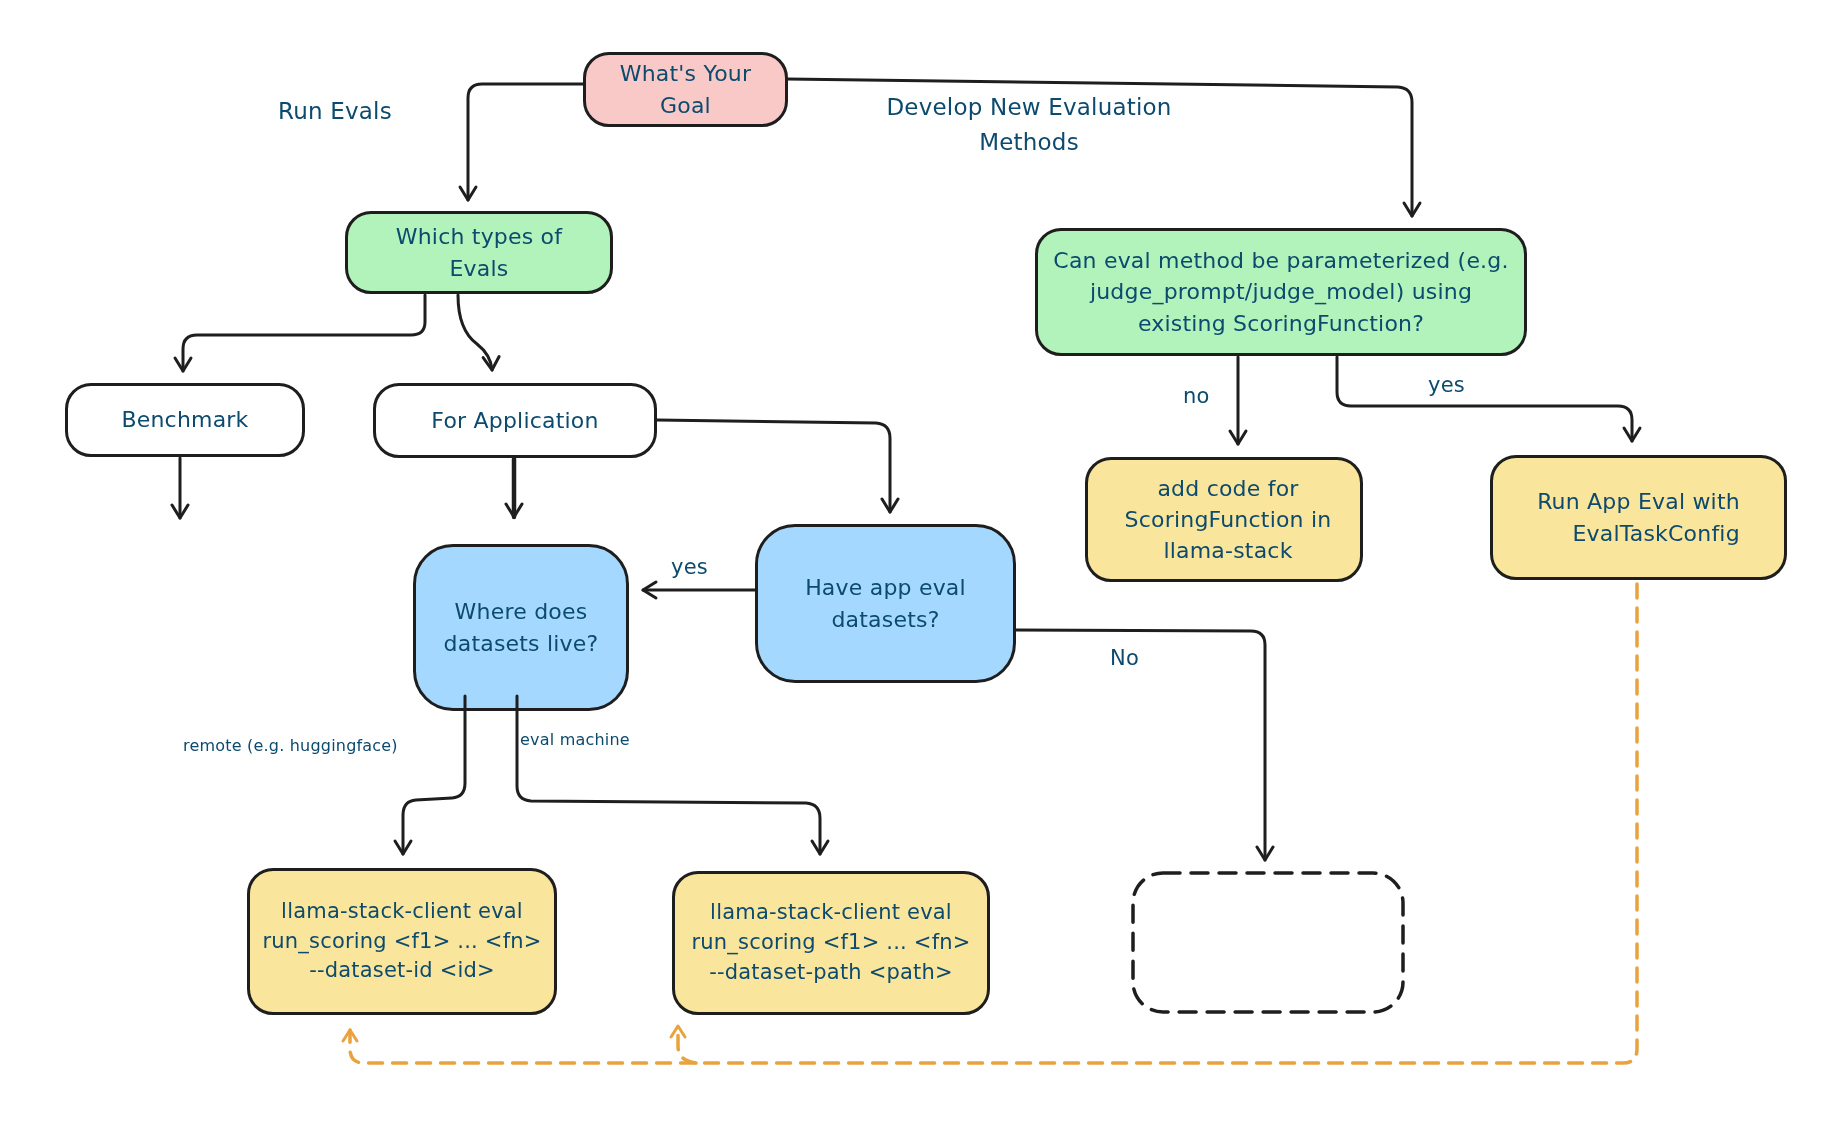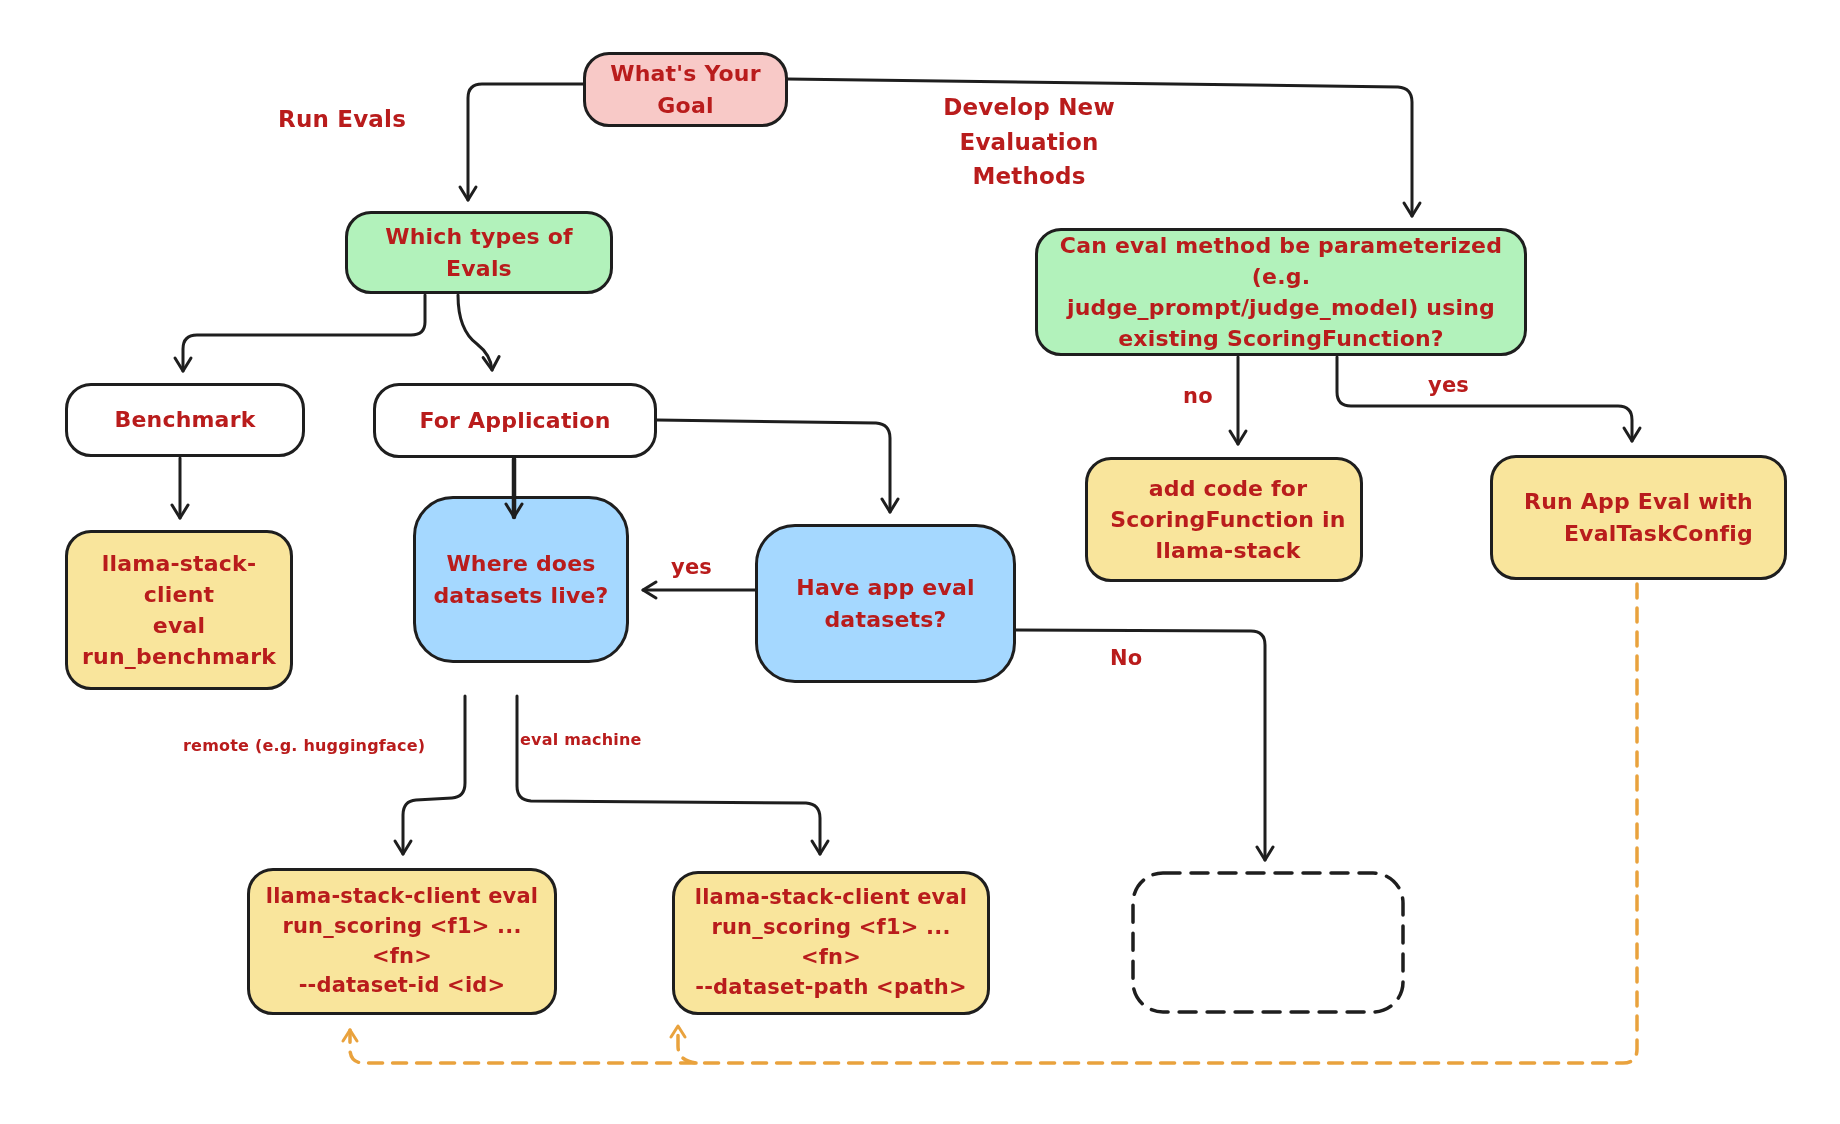--- a/index.html
+++ b/index.html
@@ -1,18 +1,18 @@
 <!DOCTYPE html>
 <html><head>
 <meta charset="utf-8">
 <style>
   html,body{margin:0;padding:0;background:#ffffff;}
   .diagram{
     position:relative;width:1840px;height:1124px;background:#ffffff;overflow:hidden;
-    font-family:"DejaVu Sans","Liberation Sans",sans-serif;color:#b91c1c;font-weight:bold;
+    font-family:"DejaVu Sans","Liberation Sans",sans-serif;color:#0c4a6e;
   }
   .node{
     position:absolute;box-sizing:border-box;
     border:3px solid #1e1e1e;border-radius:26px;
     display:flex;align-items:center;justify-content:center;
     text-align:center;white-space:pre-line;
     font-size:22px;line-height:1.42;padding:6px 12px;
     letter-spacing:.2px;
   }
   .node.blue{border-radius:40px;}
@@ -36,24 +36,22 @@
 Evals</div>
 
   <div class="node" style="left: 1035px; top: 228px; width: 492px; height: 128px; font-size: 22px; background: rgb(178, 242, 187);">Can eval method be parameterized (e.g.
 judge_prompt/judge_model) using
 existing ScoringFunction?</div>
 
   <div class="node" style="left: 65px; top: 383px; width: 240px; height: 74px; background: rgb(255, 255, 255);">Benchmark</div>
 
   <div class="node" style="left: 373px; top: 383px; width: 284px; height: 75px; background: rgb(255, 255, 255);">For Application</div>
 
-  <div class="node" style="left: 65px; top: 530px; width: 228px; height: 160px; background: rgb(249, 229, 156);">llama-stack-client
-eval run_benchmark</div>
 
-  <div class="node blue" style="left: 413px; top: 496px; width: 216px; height: 167px; background: rgb(165, 216, 255);">Where does
+  <div class="node blue" style="left: 413px; top: 544px; width: 216px; height: 167px; background: rgb(165, 216, 255);">Where does
 datasets live?</div>
 
   <div class="node blue" style="left: 755px; top: 524px; width: 261px; height: 159px; background: rgb(165, 216, 255);">Have app eval
 datasets?</div>
 
   <div class="node" style="left: 1085px; top: 457px; width: 278px; height: 125px; background: rgb(249, 229, 156); padding-left: 20px;">add code for
 ScoringFunction in
 llama-stack</div>
 
   <div class="node" style="left: 1490px; top: 455px; width: 297px; height: 125px; background: rgb(249, 229, 156); text-align: right;">Run App Eval with
@@ -61,21 +59,21 @@
 
   <div class="node" style="left: 247px; top: 868px; width: 310px; height: 147px; font-size: 21px; background: rgb(249, 229, 156);">llama-stack-client eval
 run_scoring &lt;f1&gt; ... &lt;fn&gt;
 --dataset-id &lt;id&gt;</div>
 
   <div class="node" style="left: 672px; top: 871px; width: 318px; height: 144px; font-size: 21px; background: rgb(249, 229, 156);">llama-stack-client eval
 run_scoring &lt;f1&gt; ... &lt;fn&gt;
 --dataset-path &lt;path&gt;</div>
 
 
-  <div class="elabel" style="left:278px;top:102px;font-size:23px;">Run Evals</div>
+  <div class="elabel" style="left:278px;top:94px;font-size:23px;">Run Evals</div>
 
   <div class="elabel center" style="left:884px;top:90px;width:290px;font-size:23px;">Develop New Evaluation
 Methods</div>
 
   <div class="elabel" style="left:1183px;top:381px;font-size:21px;">no</div>
 
   <div class="elabel" style="left:1428px;top:370px;font-size:21px;">yes</div>
 
   <div class="elabel" style="left:671px;top:552px;font-size:21px;">yes</div>
 

